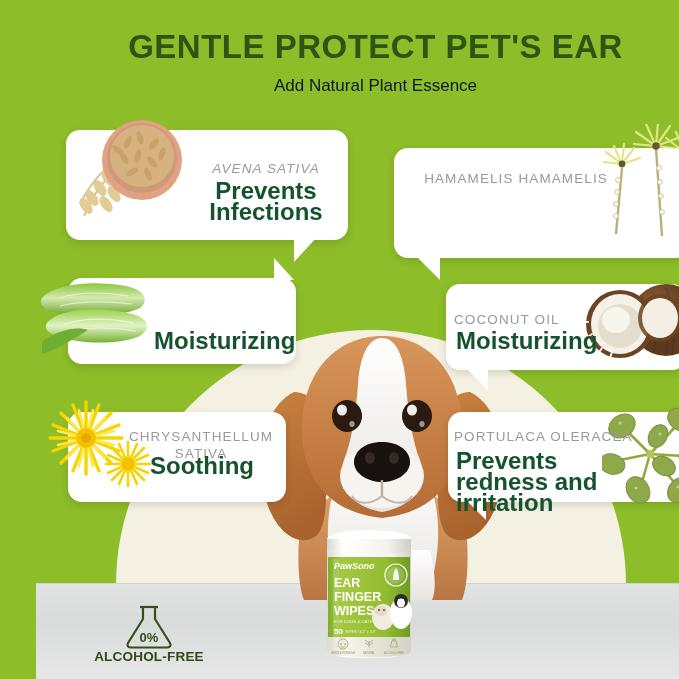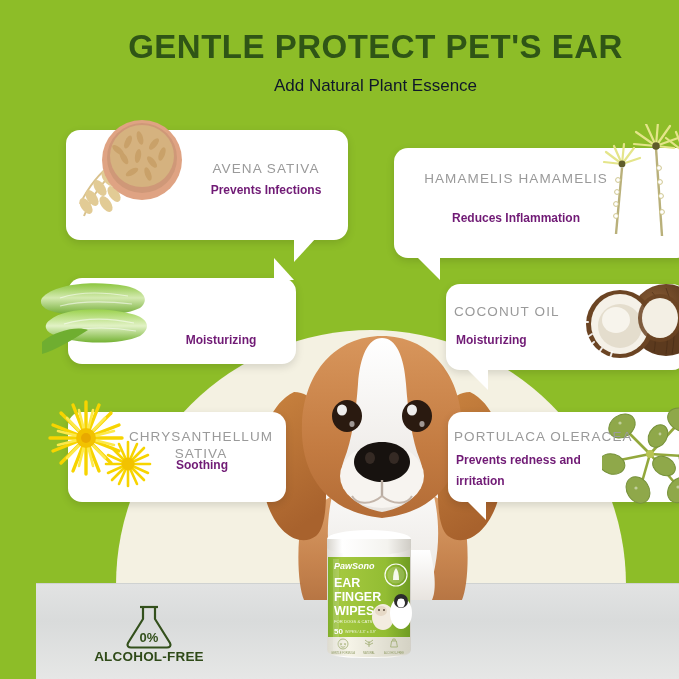--- a/index.html
+++ b/index.html
@@ -42,21 +42,21 @@
   .card{
     position:absolute;background:#ffffff;border-radius:14px;
     box-shadow:0 3px 9px rgba(0,0,0,.13);
   }
   .tail{position:absolute;width:0;height:0;}
   .cap{
     position:absolute;color:#9a9a9a;font-size:13.5px;letter-spacing:1.1px;
     text-align:center;line-height:17px;
   }
   .claim{
-    position:absolute;color:#701a75;font-weight:bold;font-size:12px;
+    position:absolute;color:#14532d;font-weight:bold;font-size:24px;
     text-align:center;line-height:21px;
   }
 
   
   #card1{left:30px;top:130px;width:282px;height:110px;}
   #tail1{left:258px;top:238px;
     border-left:0 solid transparent;border-right:22px solid transparent;
     border-top:24px solid #ffffff;}
   
   #card2{left:358px;top:148px;width:297px;height:110px;}
@@ -190,21 +190,21 @@
         <ellipse cx="46" cy="50" rx="3" ry="7" transform="rotate(-30 46 50)"></ellipse>
         <ellipse cx="60" cy="48" rx="3" ry="7" transform="rotate(10 60 48)"></ellipse>
         <ellipse cx="74" cy="54" rx="3" ry="7" transform="rotate(-40 74 54)"></ellipse>
         <ellipse cx="54" cy="64" rx="3" ry="7" transform="rotate(60 54 64)"></ellipse>
         <ellipse cx="70" cy="66" rx="3" ry="7" transform="rotate(-20 70 66)"></ellipse>
         <ellipse cx="84" cy="46" rx="3" ry="7" transform="rotate(20 84 46)"></ellipse>
         <ellipse cx="40" cy="42" rx="3" ry="7" transform="rotate(-50 40 42)"></ellipse>
       </g>
     </svg>
   </div>
-  <div class="cap" style="left:150px;top:160px;width:160px;">AVENA SATIVA</div>
+  <div class="cap" style="left:150px;top:160px;width:160px;font-style:italic;">AVENA SATIVA</div>
   <div class="claim" style="left:140px;top:180px;width:180px;">Prevents Infections</div>
 
   <div class="card" id="card2"></div>
   <div class="tail" id="tail2"></div>
   <div class="botanical" style="left:552px;top:124px;width:124px;height:116px;">
     <svg width="124" height="116" viewBox="0 0 124 116">
       <g stroke="#b9b07a" stroke-width="2.4" fill="none">
         <path d="M34 44 C32 68 30 90 28 110"></path>
         <path d="M68 24 C70 54 72 84 74 112"></path>
         <path d="M94 30 C96 56 96 86 94 110"></path>
@@ -248,21 +248,20 @@
           <path d="M0 0 L16 -16"></path>
             <path d="M0 0 L22 -4"></path>
         </g>
       </g>
       <circle cx="34" cy="40" r="3.4" fill="#5f5c2a"></circle>
       <circle cx="68" cy="22" r="3.8" fill="#5f5c2a"></circle>
       <circle cx="96" cy="28" r="3.4" fill="#5f5c2a"></circle>
     </svg>
   </div>
   <div class="cap" style="left:380px;top:170px;width:200px;">HAMAMELIS HAMAMELIS</div>
-  <div class="claim" style="left:365px;top:208px;width:230px;">Reduces Inflammation</div>
 
   <div class="card" id="card3"></div>
   <div class="tail" id="tail3"></div>
   <div class="botanical" style="left:4px;top:268px;width:128px;height:96px;">
     <svg width="128" height="96" viewBox="0 0 128 96">
       <defs>
         <linearGradient id="aloeA" x1="0" y1="0" x2="0" y2="1">
           <stop offset="0%" stop-color="#8cc63f"></stop>
             <stop offset="45%" stop-color="#d4eab0"></stop>
           <stop offset="100%" stop-color="#6aa72c"></stop>
@@ -311,21 +310,21 @@
       <ellipse cx="86" cy="46" rx="18" ry="20" fill="#f3efe4"></ellipse>
       <g stroke="#ffffff" stroke-width="2" stroke-linecap="round" opacity=".9">
         <path d="M18 62 L6 70"></path>
           <path d="M20 70 L8 80"></path>
           <path d="M28 76 L20 88"></path>
         <path d="M38 80 L34 92"></path>
           <path d="M14 50 L2 50"></path>
       </g>
     </svg>
   </div>
-  <div class="cap" style="left:418px;top:303px;width:140px;text-align:left;">COCONUT OIL</div>
+  <div class="cap" style="left:418px;top:311px;width:140px;text-align:left;">COCONUT OIL</div>
   <div class="claim" style="left:420px;top:330px;width:150px;text-align:left;">Moisturizing</div>
 
   <div class="card" id="card5"></div>
   <div class="botanical" style="left:8px;top:398px;width:110px;height:104px;">
     <svg width="110" height="104" viewBox="0 0 110 104">
       <g transform="translate(42,40)">
         <g stroke="#f7d400" stroke-width="3.4" stroke-linecap="round">
           <path d="M0 0 L0 -36"></path>
             <path d="M0 0 L13 -33"></path>
             <path d="M0 0 L25 -25"></path>

